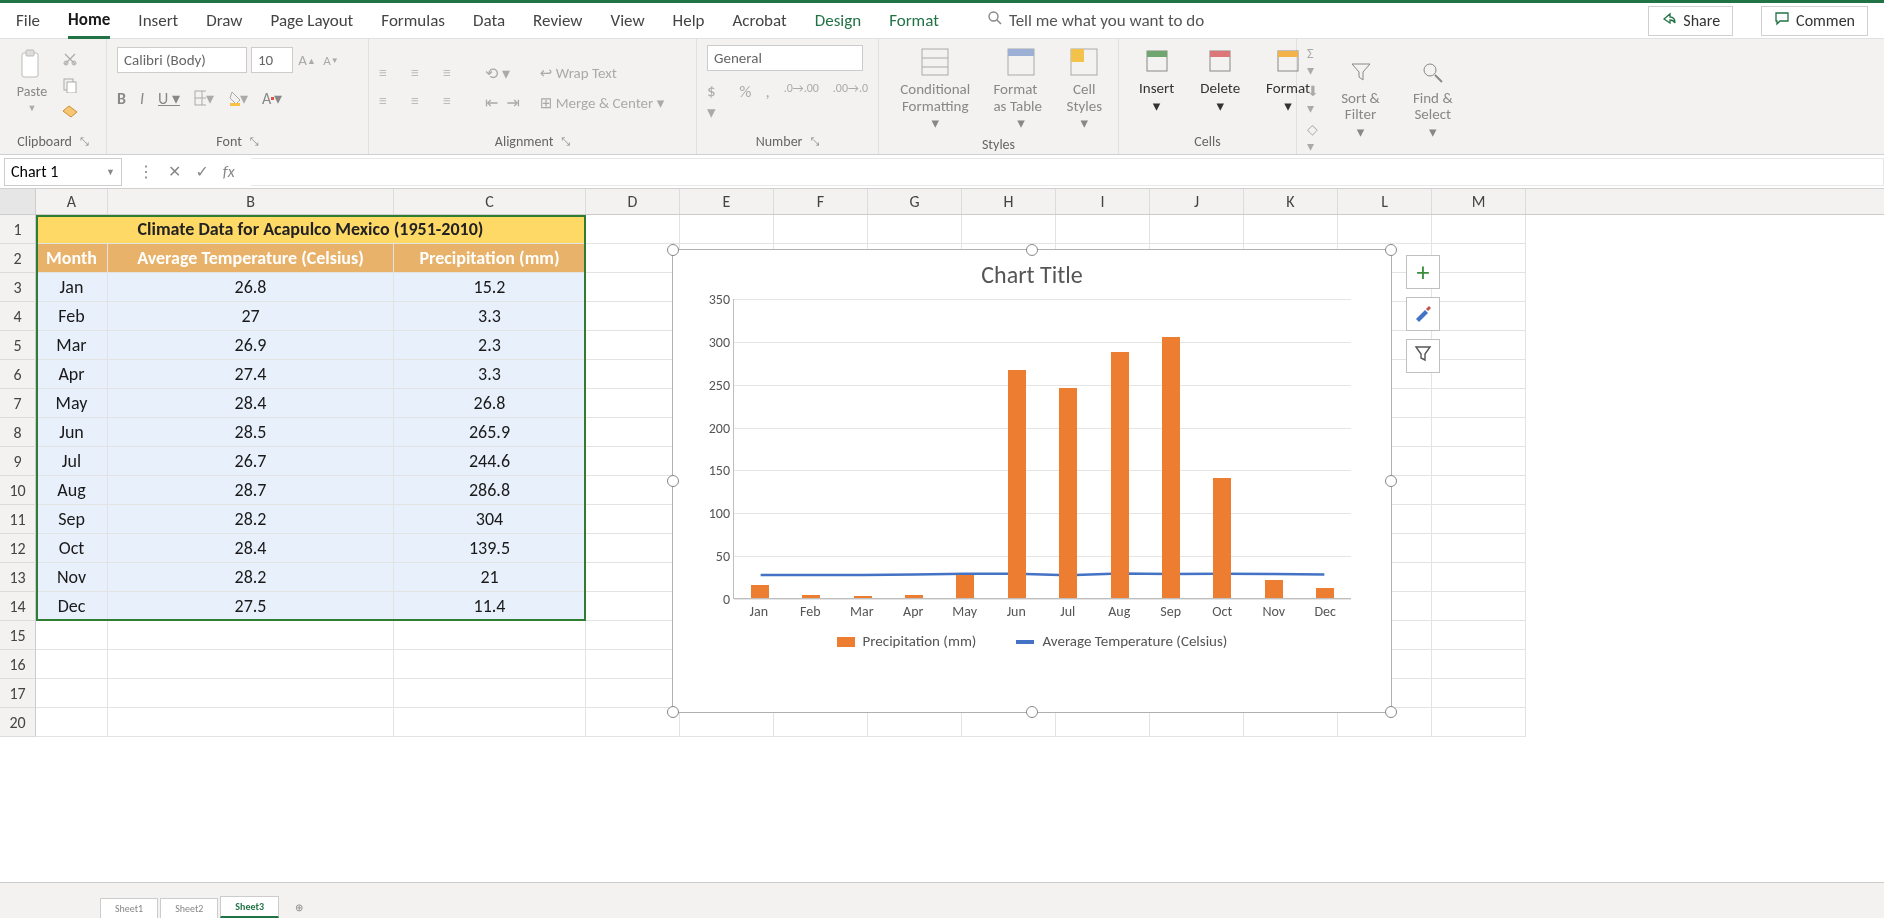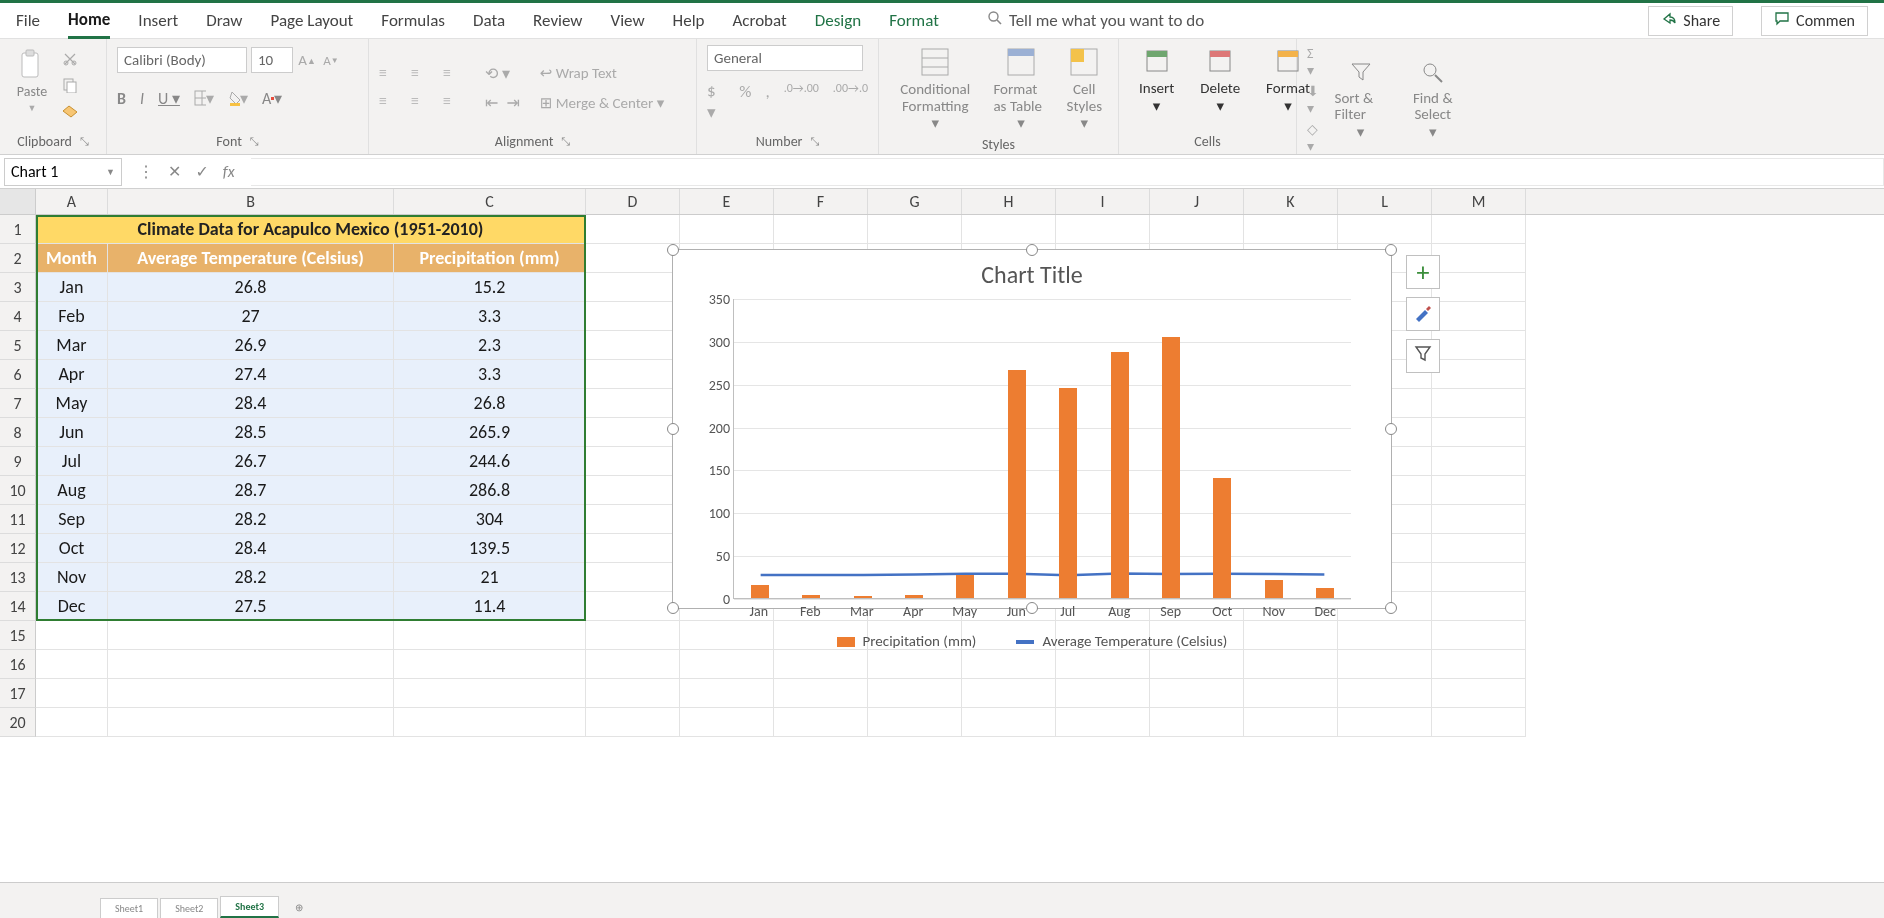--- a/index.html
+++ b/index.html
@@ -52,21 +52,21 @@
 .cA{width:72px;} .cB{width:286px;} .cC{width:192px;} .cD{width:94px;} .cE{width:94px;} .cF{width:94px;} .cG{width:94px;} .cH{width:94px;} .cI{width:94px;} .cJ{width:94px;} .cK{width:94px;} .cL{width:94px;} .cM{width:94px;}
 
 
 .title-cell { background:#ffd966; font-weight:700; color:#222; }
 .hdr-cell { background:#e8b26a; color:#fff; font-weight:600; }
 .data-cell { background:#e8f0fb; }
 
 .sel-box { position:absolute; border:2px solid #2f7d32; pointer-events:none; }
 
 
-.chart-wrap { position:absolute; left:672px; top:60px; width:720px; height:360px; background:#fff; border:1px solid #b0b0b0; }
+.chart-wrap { position:absolute; left:672px; top:60px; width:720px; height:464px; background:#fff; border:1px solid #b0b0b0; }
 .chart-handles .h { position:absolute; width:12px; height:12px; background:#fff; border:1px solid #888; border-radius:50%;}
 .chart-title { text-align:center; font-size:24px; color:#555; padding:10px 0 0;}
 .plot { position:relative; margin:10px 40px 0 60px; height:300px; border-left:1px solid #bfbfbf; border-bottom:1px solid #bfbfbf;}
 .gridline { position:absolute; left:0; right:0; border-top:1px solid #e5e5e5;}
 .ylab { position:absolute; left:-42px; width:38px; text-align:right; font-size:14px; color:#555; transform:translateY(-50%);}
 .bar { position:absolute; bottom:0; width:18px; background:#ed7d31;}
 .line-svg { position:absolute; left:0; top:0; width:100%; height:100%;}
 .xlabs { display:flex; margin:4px 40px 0 60px; font-size:14px; color:#555;}
 .xlab { flex:1; text-align:center;}
 .legend { display:flex; justify-content:center; gap:40px; margin-top:12px; font-size:15px; color:#555;}
@@ -306,21 +306,21 @@
   <div class="body" style="align-items:center">
    <div style="display:flex;flex-direction:column;gap:4px;color:#aaa;font-size:14px">
      <span>Σ ▾</span>
      <span>⬇ ▾</span>
      <span>◇ ▾</span>
    </div>
    <div class="styles-item">
     <div class="ico"><svg width="26" height="26">
               <path d="M4 4h18l-7 8v8l-4-3v-5z" fill="none" stroke="#888"></path>
             </svg></div>
-    <span style="line-height:1.1">Sort &amp; Filter</span> ▾
+    <span style="text-align:center;line-height:1.1">Sort &amp; Filter</span> ▾
    </div>
    <div class="styles-item">
     <div class="ico"><svg width="26" height="26">
               <circle cx="10" cy="10" r="6" fill="none" stroke="#888"></circle>
               <line x1="15" y1="15" x2="22" y2="22" stroke="#888" stroke-width="2"></line>
             </svg></div>
     <span style="text-align:center;line-height:1.1">Find &amp; Select</span> ▾
    </div>
   </div>
   <div class="label">

